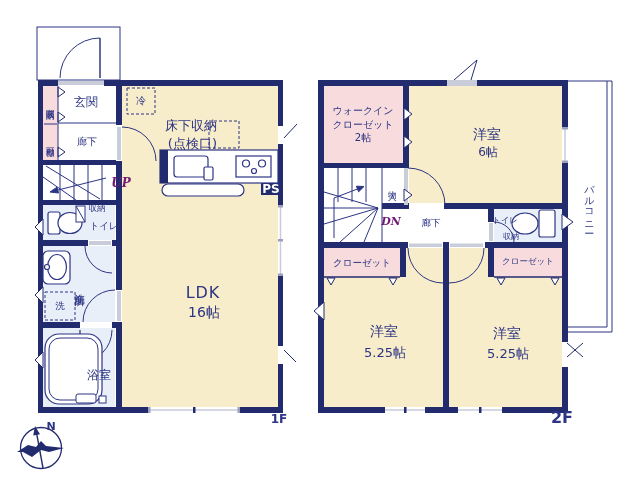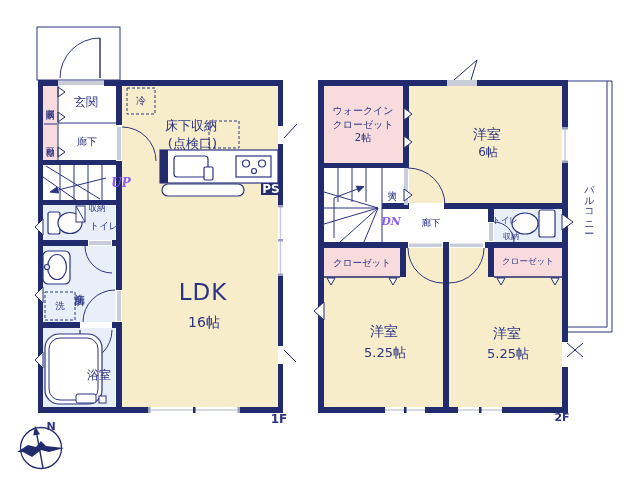--- a/index.html
+++ b/index.html
@@ -2,21 +2,21 @@
 <html><head>
 <meta charset="utf-8">
 <style>
   html,body{margin:0;padding:0;background:#ffffff;}
   .canvas{position:relative;width:640px;height:480px;background:#ffffff;overflow:hidden;
           font-family:"DejaVu Sans","Liberation Sans",sans-serif;color:#2c3484;}
   .plan{position:absolute;left:0;top:0;}
   .lb{position:absolute;transform:translate(-50%,-50%);white-space:pre-line;text-align:center;
       line-height:1.35;color:#2c3484;pointer-events:none;}
   .v{writing-mode:vertical-rl;text-orientation:upright;letter-spacing:1px;}
-  .it{font-style:italic;font-family:"DejaVu Serif","Liberation Serif",serif;font-weight:bold;color:#8b5cf6;}
+  .it{font-style:italic;font-family:"DejaVu Serif","Liberation Serif",serif;font-weight:bold;color:#701a75;}
   .bold{font-weight:bold;}
   .white{color:#ffffff;}
   .wm{position:absolute;left:276px;top:226px;font-size:21px;color:rgba(160,166,182,0.6);
       letter-spacing:1px;pointer-events:none;}
 </style>
 </head>
 <body>
 
 <div class="canvas">
 
@@ -261,38 +261,38 @@
 <div class="lb" style="left:141px;top:101px;font-size:10px;">冷</div>
 <div class="lb" style="left:191px;top:135px;font-size:13px;text-align:right;">床下収納
 (点検口)</div>
 <div class="lb it" style="left:121px;top:183px;font-size:12px;">UP</div>
 <div class="lb bold white" style="left:271px;top:189px;font-size:12px;">PS</div>
 <div class="lb" style="left:97px;top:209px;font-size:8.5px;">収納</div>
 <div class="lb" style="left:104px;top:226px;font-size:9.5px;">トイレ</div>
 <div class="lb v" style="left:80px;top:287px;font-size:10.5px;">洗面所</div>
 <div class="lb" style="left:60px;top:306px;font-size:9.5px;">洗</div>
 <div class="lb" style="left:99px;top:375px;font-size:12px;">浴室</div>
-<div class="lb" style="left:203px;top:293px;font-size:23px;letter-spacing:1px;">LDK</div>
-<div class="lb" style="left:204px;top:312px;font-size:14px;margin-top:10px;">16帖</div>
+<div class="lb" style="left:203px;top:293px;font-size:16px;letter-spacing:1px;">LDK</div>
+<div class="lb" style="left:204px;top:312px;font-size:14px;">16帖</div>
 <div class="lb bold" style="left:279px;top:419px;font-size:12px;">1F</div>
 
 <div class="lb" style="left:363px;top:124px;font-size:10px;">ウォークイン
 クローゼット
 2帖</div>
 <div class="lb" style="left:487px;top:134px;font-size:14px;">洋室</div>
 <div class="lb" style="left:488px;top:152px;font-size:12px;">6帖</div>
 <div class="lb v" style="left:392px;top:185px;font-size:8.5px;">物入</div>
 <div class="lb it" style="left:391px;top:222px;font-size:11px;text-align:right;">DN</div>
 <div class="lb" style="left:431px;top:223px;font-size:9.5px;">廊下</div>
 <div class="lb" style="left:505px;top:221px;font-size:8.5px;">トイレ</div>
 <div class="lb" style="left:511px;top:237px;font-size:8px;">収納</div>
 <div class="lb" style="left:362px;top:263px;font-size:9.5px;">クローゼット</div>
 <div class="lb" style="left:528px;top:262px;font-size:8.5px;">クローゼット</div>
 <div class="lb" style="left:384px;top:331px;font-size:14px;">洋室</div>
 <div class="lb" style="left:385px;top:353px;font-size:13px;">5.25帖</div>
 <div class="lb" style="left:507px;top:333px;font-size:14px;">洋室</div>
 <div class="lb" style="left:508px;top:354px;font-size:13px;">5.25帖</div>
 <div class="lb v" style="left:589px;top:203px;font-size:10px;">バルコニー</div>
-<div class="lb bold" style="left:562px;top:418px;font-size:11px;">2F</div>
+<div class="lb bold" style="left:562px;top:418px;font-size:16px;">2F</div>
 
 <div class="lb bold" style="left:51px;top:427px;font-size:11px;">N</div>
 
 </div>
 
 </body></html>

